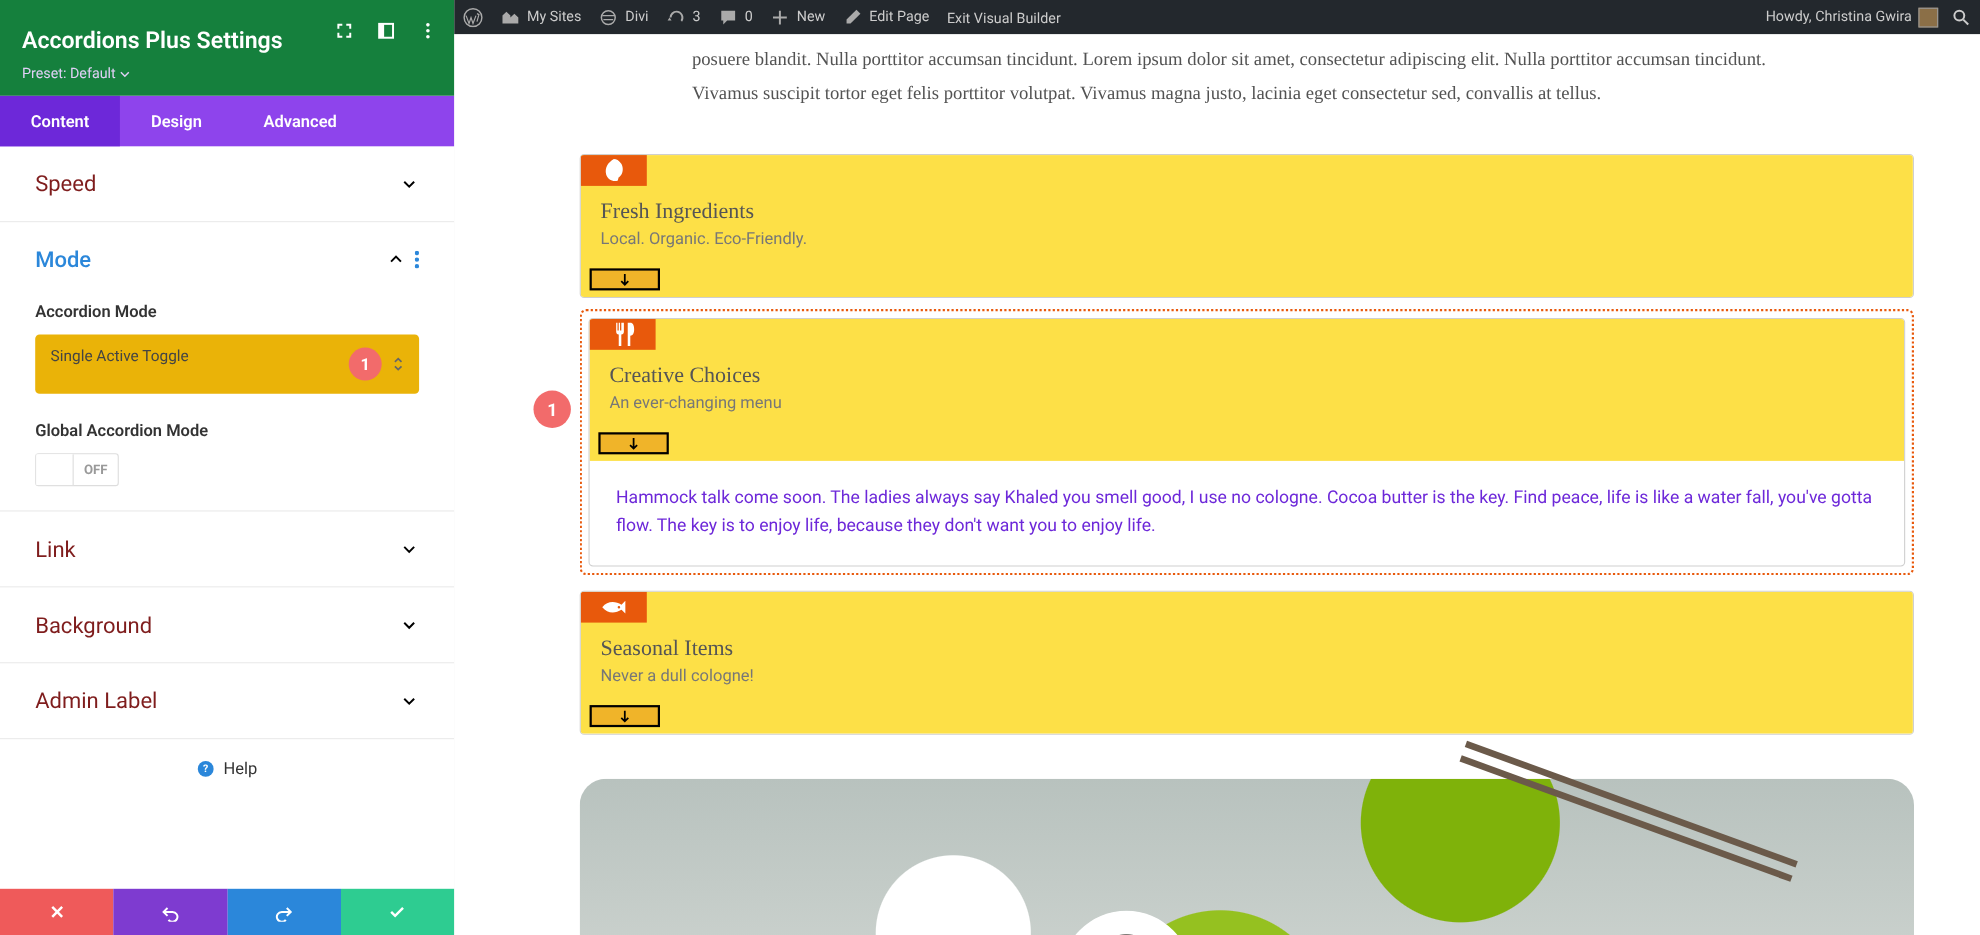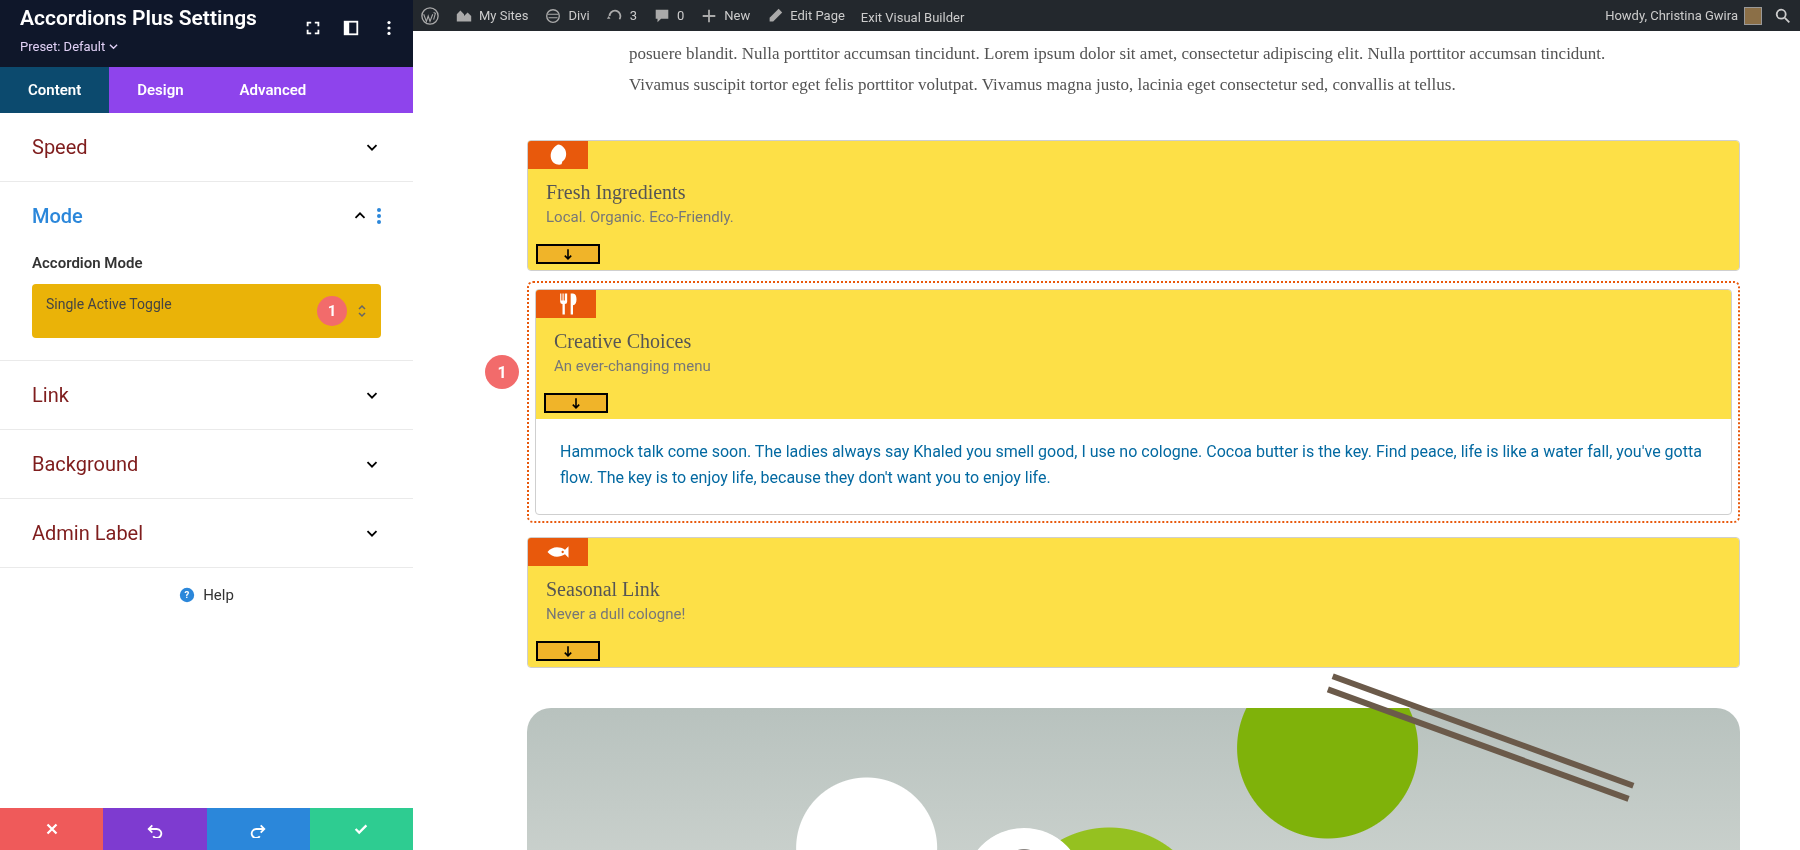--- a/index.html
+++ b/index.html
@@ -9,29 +9,29 @@
   .wp-admin-bar { position: absolute; top: 0; left: 413px; right: 0; height: 31px; background: #23282d; color: #eee; display: flex; align-items: center; padding: 0 8px; font-size: 13px; z-index: 100; }
   .wp-admin-bar .wp-left { display: flex; align-items: flex-end; gap: 16px; }
   .wp-admin-bar .wp-right { margin-left: auto; display: flex; align-items: center; gap: 12px; }
   .wp-admin-bar .wp-item { display: flex; align-items: center; gap: 6px; color: #ccc; cursor: pointer; }
   .wp-admin-bar .wp-icon { width: 18px; height: 18px; display: inline-flex; align-items: center; justify-content: center; fill: #aaa; }
   .wp-admin-bar .wp-avatar { width: 18px; height: 18px; background: #8b6f47; border: 1px solid #999; }
   .wp-admin-bar .wp-search-icon { width: 18px; height: 18px; fill: #ccc; }
 
   
   .panel { position: absolute; top: 0; left: 0; width: 413px; height: 100%; background: #fff; display: flex; flex-direction: column; box-shadow: 2px 0 6px rgba(0,0,0,0.08); }
-  .panel-header { background: #0f172a; color: #fff; padding: 6px 20px 12px; position: relative; }
+  .panel-header { background: #15803d; color: #fff; padding: 26px 20px 12px; position: relative; }
   .panel-title { font-size: 21px; font-weight: 600; margin-bottom: 6px; }
   .panel-preset { font-size: 13px; color: #e0d0f5; display: inline-flex; align-items: center; gap: 4px; }
   .panel-header-icons { position: absolute; top: 16px; right: 12px; display: flex; gap: 14px; }
   .panel-header-icons .pib { width: 24px; height: 24px; display: flex; align-items: center; justify-content: center; cursor: pointer; }
   .panel-header-icons svg { width: 18px; height: 18px; fill: #fff; }
   .panel-tabs { display: flex; background: #8e44ec; }
   .panel-tabs .ptab { flex: 0 0 auto; padding: 14px 28px; color: #fff; font-size: 15px; font-weight: 600; cursor: pointer; }
-  .panel-tabs .ptab.active { background: #0c4a6e; text-align: right; }
+  .panel-tabs .ptab.active { background: #6d28d9; text-align: right; }
 
   .panel-body { flex: 1; overflow-y: auto; position: relative; }
   .panel-body::-webkit-scrollbar { width: 6px; }
   .panel-body::-webkit-scrollbar-thumb { background: #6c2eb9; border-radius: 3px; }
 
   .section { border-bottom: 1px solid #eaeaea; padding: 22px 32px; position: relative; }
   .section-head { display: flex; align-items: center; justify-content: space-between; cursor: pointer; }
   .section-title { font-size: 20px; color: #7f1d1d; font-weight: 400; }
   .section.open .section-title { color: #2b87da; font-weight: 500; }
   .section-chevron { width: 18px; height: 18px; fill: #666; }
@@ -73,21 +73,21 @@
   .acc-wrap { position: relative; padding-left: 0;}
   .acc-header { display: flex; align-items: stretch; background: #fde047; min-height: 68px; flex-direction: column; }
   .acc-icon-box { width: 60px; background: #e8590c; display: flex; align-items: center; justify-content: center; flex-shrink: 0; }
   .acc-icon-box svg { width: 28px; height: 28px; fill: #fff; }
   .acc-titles { flex: 1; padding: 12px 18px; }
   .acc-title { font-size: 20px; color: #555; font-family: Georgia, serif; }
   .acc-sub { font-size: 15px; color: #777; margin-top: 4px; }
   .acc-toggle { width: 64px; margin: 6px 8px; background: #f0b429; border: 2px solid #000; display: flex; align-items: center; justify-content: center; cursor: pointer; }
   .acc-toggle svg { width: 16px; height: 16px; stroke: #000; stroke-width: 2; fill: none; }
 
-  .acc-body { padding: 20px 24px 24px; color: #0369a1; font-size: 16px; line-height: 1.6; }
+  .acc-body { padding: 20px 24px 24px; color: #6d28d9; font-size: 16px; line-height: 1.6; }
 
   .acc-highlight { border: 2px dotted #e8590c; border-radius: 6px; padding: 6px; margin-bottom: 14px; position: relative; }
   .acc-highlight .acc-item { margin-bottom: 0; }
   .highlight-badge { position: absolute; left: -44px; top: 72px; width: 34px; height: 34px; border-radius: 50%; background: #f26b6b; color: #fff; display: flex; align-items: center; justify-content: center; font-weight: 700; font-size: 16px; }
 
   .food-image { margin-top: 40px; height: 200px; border-radius: 24px 24px 0 0; background:
     radial-gradient(circle at 48% 110%, #95c120 0 100px, transparent 101px),
     radial-gradient(circle at 66% 20%, #7fb20a 0 90px, transparent 91px),
     radial-gradient(circle at 28% 70%, #fff 0 70px, transparent 71px),
     radial-gradient(circle at 12% 120%, #b52b2b 0 40px, transparent 41px),
@@ -247,20 +247,27 @@
         <div class="field-label">Accordion Mode</div>
         <div class="select-wrap">
           <span class="select-val">Single Active Toggle</span>
           <span class="select-end">
             <span class="badge-num">1</span>
             <svg class="select-arrows" viewBox="0 0 10 14">
                 <path d="M2 5l3-3 3 3M2 9l3 3 3-3" fill="none" stroke="#666" stroke-width="1.5"></path>
               </svg>
           </span>
         </div>
+        <div class="toggle-wrap">
+          <div class="field-label">Global Accordion Mode</div>
+          <div class="toggle-switch">
+            <div class="toggle-knob"></div>
+            <div class="toggle-label">OFF</div>
+          </div>
+        </div>
       </div>
     </div>
 
     <div class="section">
       <div class="section-head">
         <span class="section-title">Link</span>
         <svg class="section-chevron" viewBox="0 0 20 20">
             <path d="M5 8l5 5 5-5" fill="none" stroke="currentColor" stroke-width="2"></path>
           </svg>
       </div>
@@ -370,21 +377,21 @@
 
       <div class="acc-wrap">
         <div class="acc-item">
           <div class="acc-header">
             <div class="acc-icon-box">
               <svg viewBox="0 0 24 24">
                   <path d="M3 12c4-5 10-5 15-2l3-3v10l-3-3c-5 3-11 3-15-2zm13-1a1 1 0 100 2 1 1 0 000-2z"></path>
                 </svg>
             </div>
             <div class="acc-titles">
-              <div class="acc-title">Seasonal Link</div>
+              <div class="acc-title">Seasonal Items</div>
               <div class="acc-sub">Never a dull cologne!</div>
             </div>
             <div class="acc-toggle">
               <svg viewBox="0 0 20 20">
                   <path d="M10 4v12M6 12l4 4 4-4"></path>
                 </svg>
             </div>
           </div>
         </div>
       </div>

